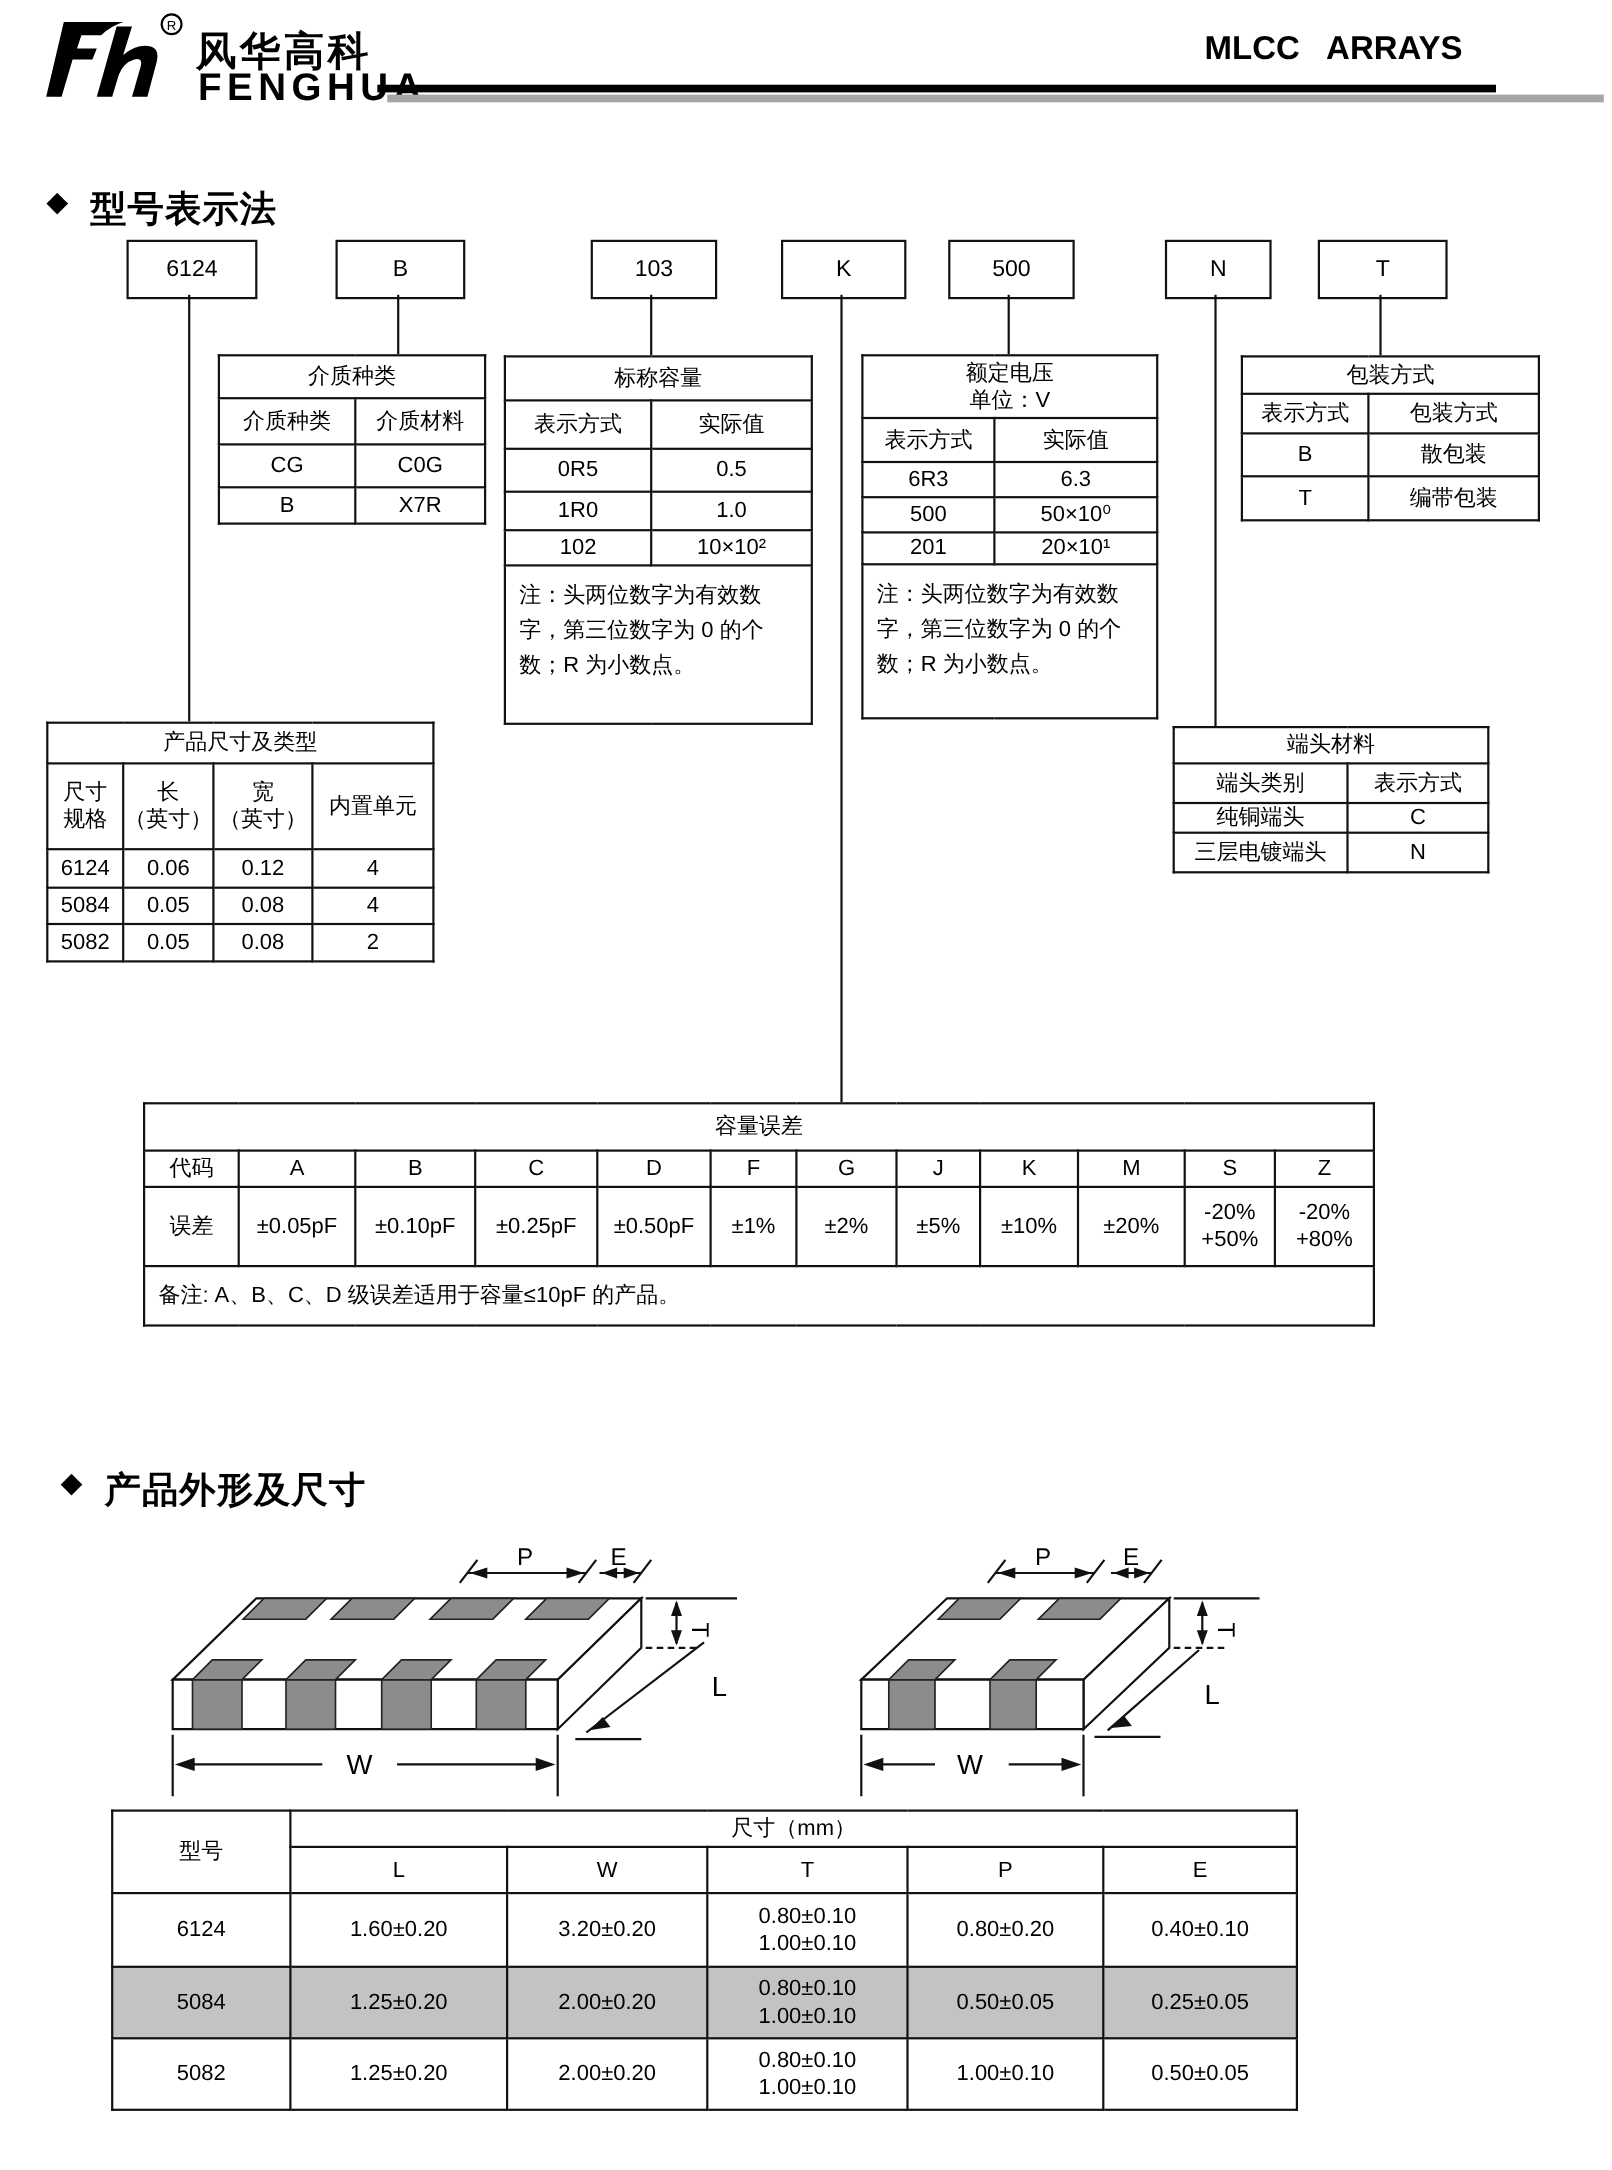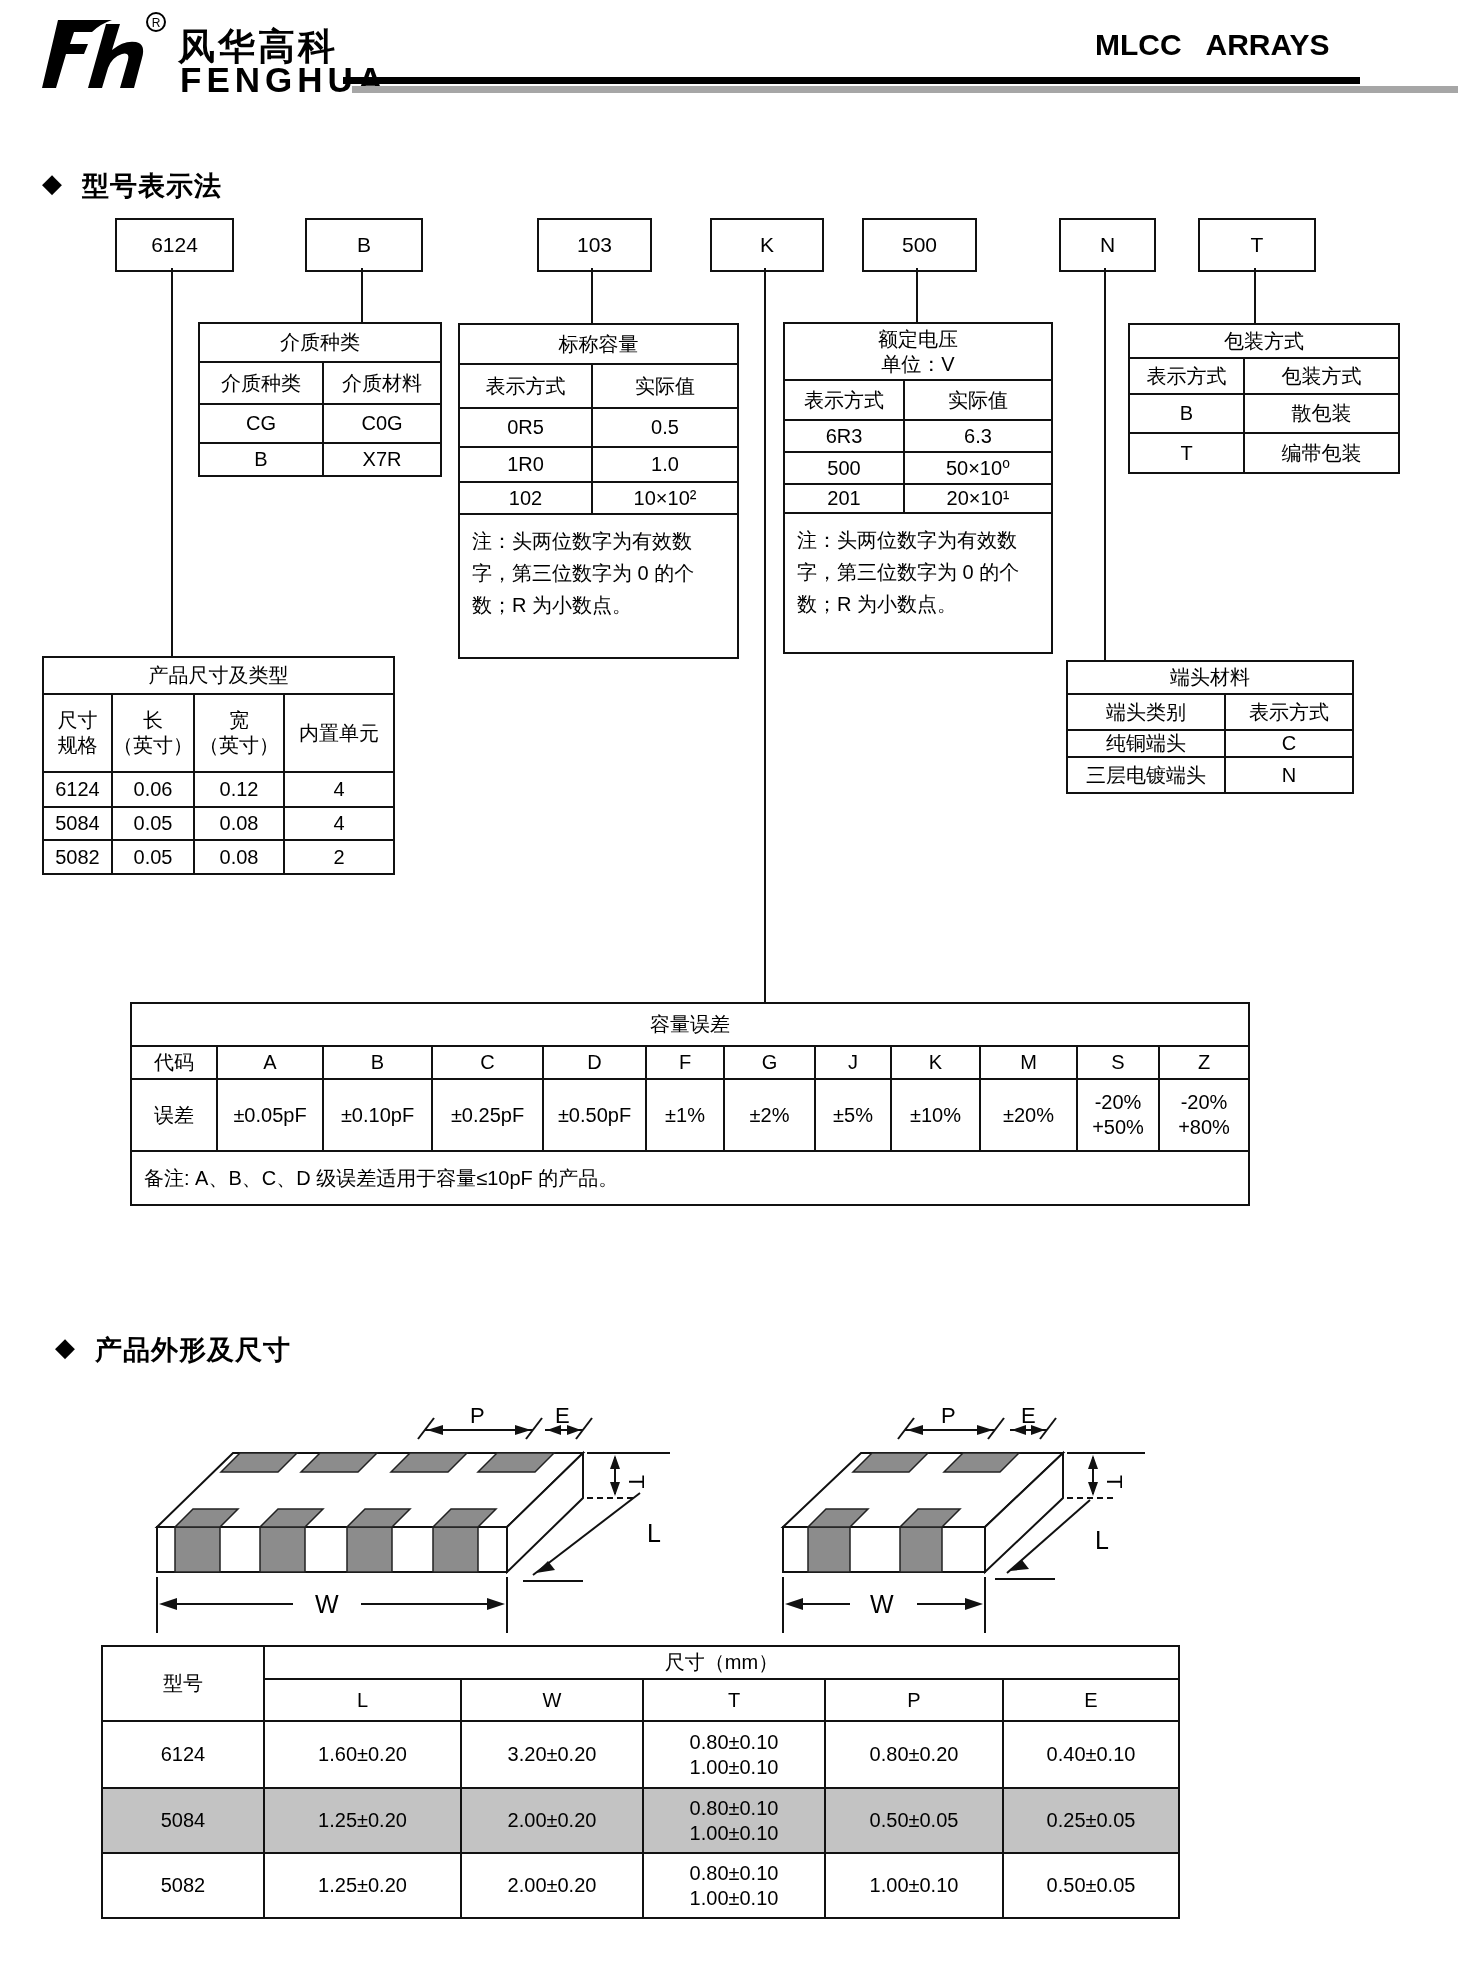--- a/index.html
+++ b/index.html
@@ -5,21 +5,21 @@
   html,body{margin:0;padding:0;background:#fff;}
   body{font-family:"Liberation Sans","DejaVu Sans",sans-serif;color:#000;}
   #page{position:relative;width:1465px;height:1973px;background:#fff;overflow:hidden;}
   .abs{position:absolute;}
   .tbl{position:absolute;border-collapse:collapse;table-layout:fixed;background:#fff;}
   .tbl td{border:2px solid #111;text-align:center;vertical-align:middle;font-size:20px;padding:0;line-height:1.25;}
   .tbl td.note{text-align:left;vertical-align:top;padding:10px 12px;line-height:1.6;}
   .ml{white-space:pre-line;}
   .codebox{position:absolute;border:2px solid #111;background:#fff;display:flex;align-items:center;justify-content:center;font-size:21px;}
   .vline{position:absolute;width:2px;background:#111;}
-  .sect-title{position:absolute;font-weight:bold;font-size:27px;letter-spacing:1px;}
+  .sect-title{position:absolute;font-weight:bold;font-size:33px;letter-spacing:1px;}
   .diamond{position:absolute;font-size:26px;line-height:1;}
   .brand-cn{position:absolute;left:178px;top:22px;font-size:37px;font-weight:bold;letter-spacing:3px;}
   .brand-en{position:absolute;left:180px;top:60px;font-size:35px;font-weight:bold;letter-spacing:5px;}
   .doc-title{position:absolute;left:1095px;top:28px;font-size:30px;font-weight:bold;white-space:pre;}
   .rule-black{position:absolute;left:343px;top:77px;width:1017px;height:7px;background:#000;}
   .rule-gray{position:absolute;left:352px;top:86px;width:1106px;height:7px;background:#a6a6a6;}
   svg text{font-family:"Liberation Sans","DejaVu Sans",sans-serif;}
 </style>
 </head>
 <body>

